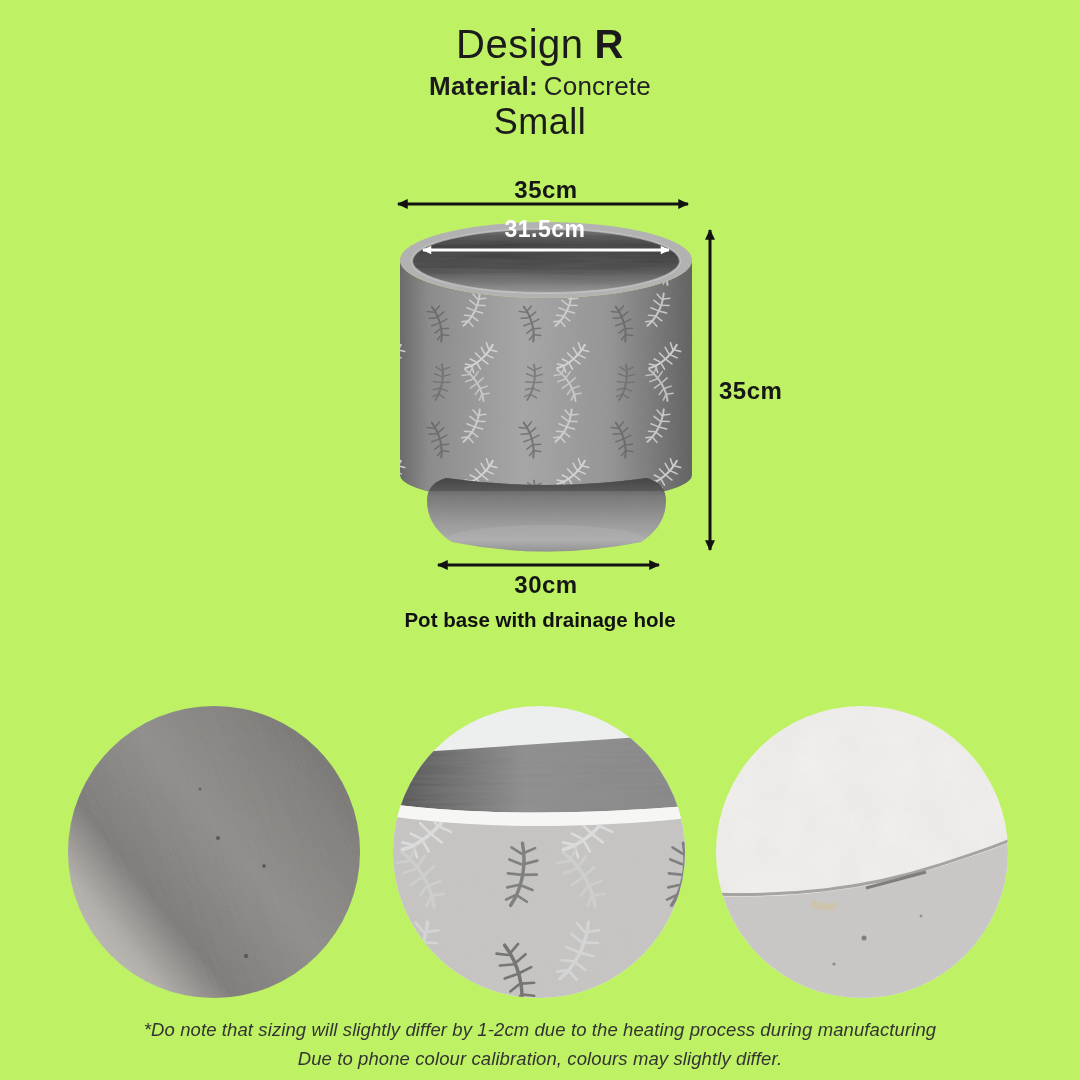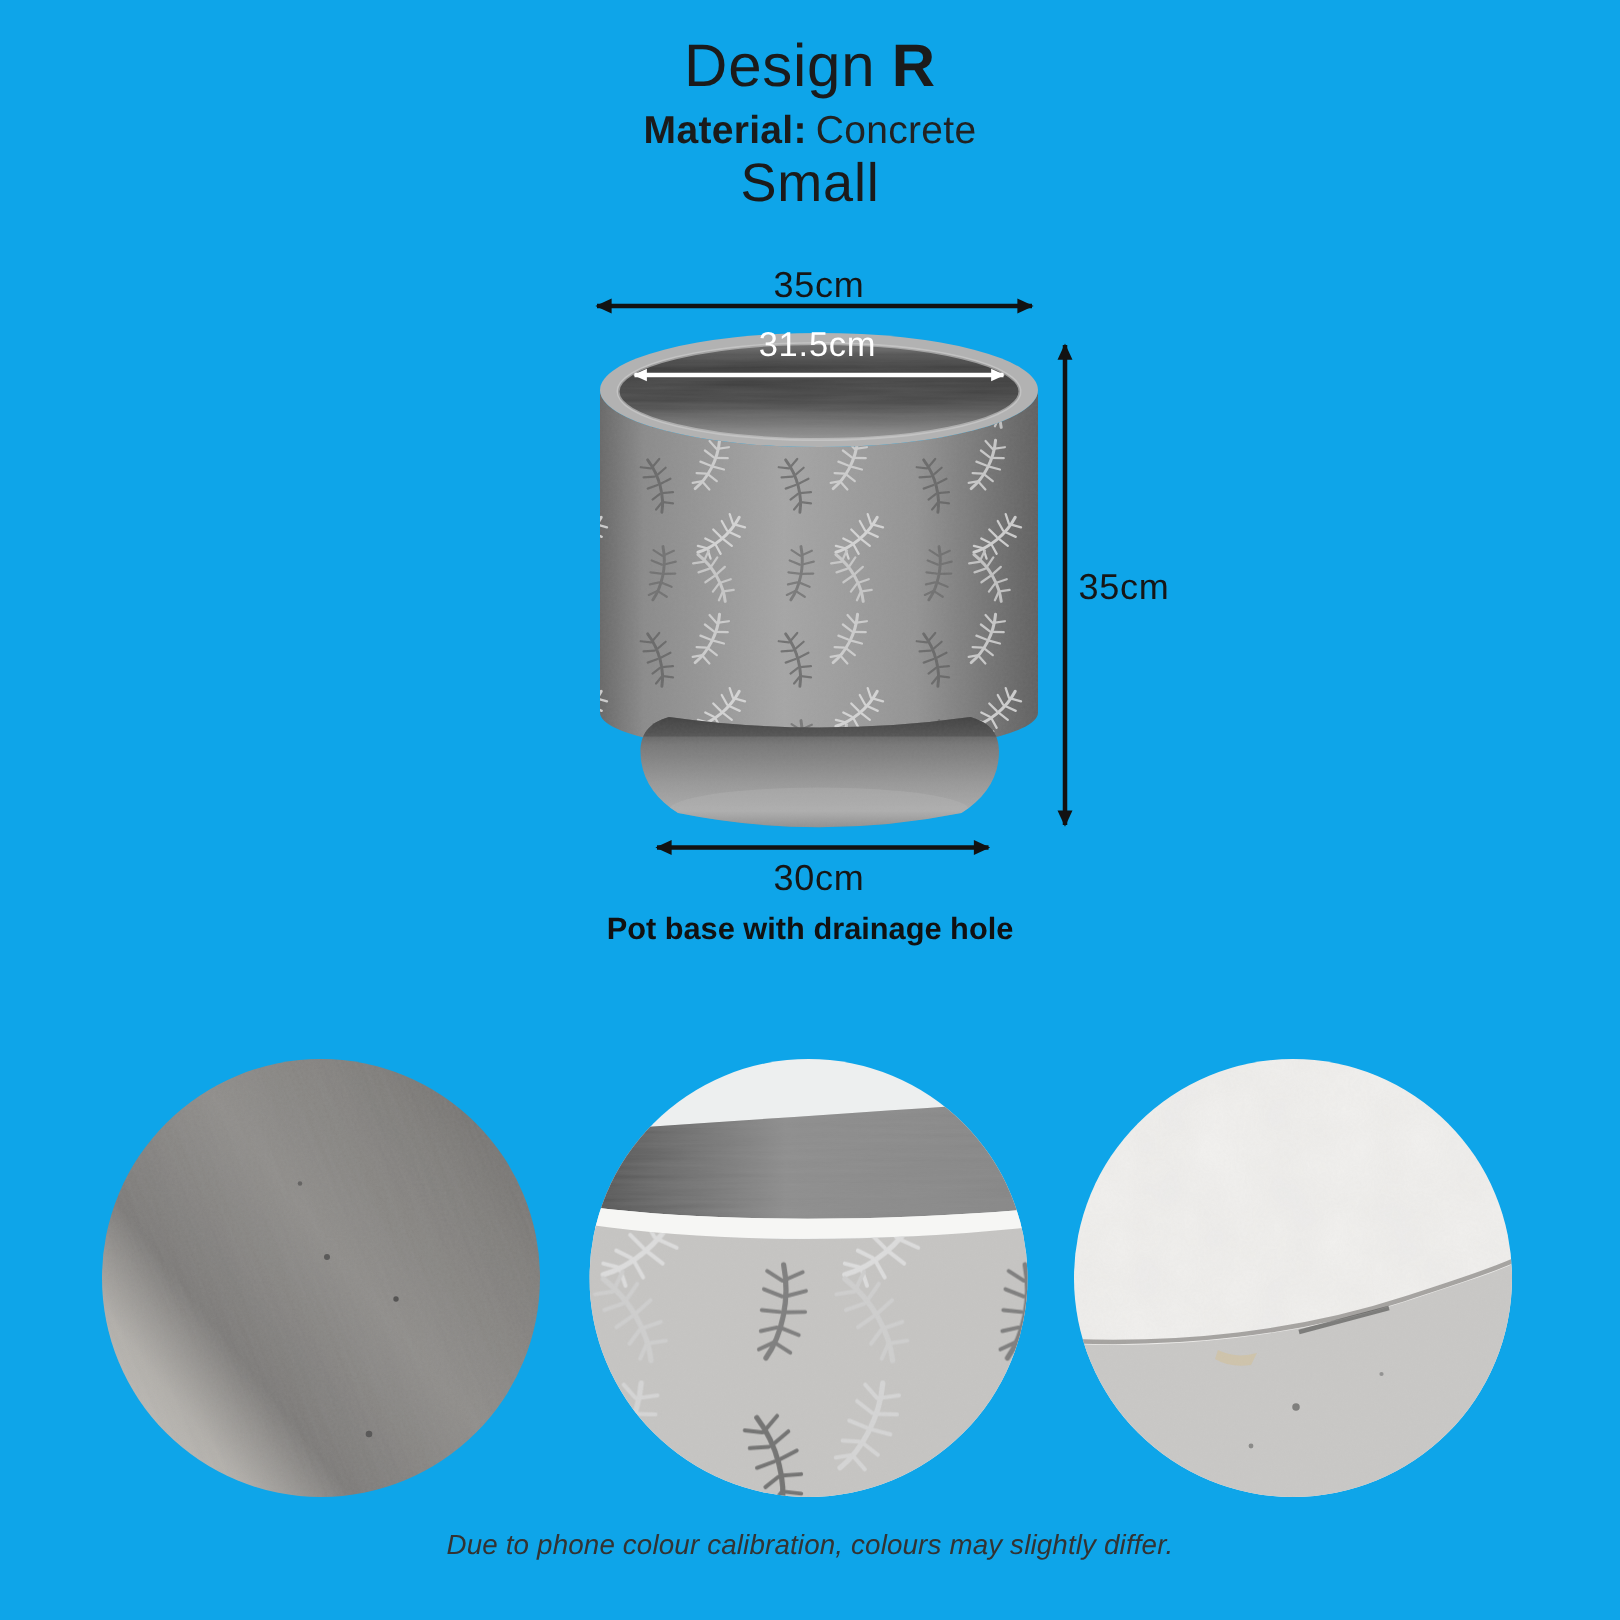--- a/index.html
+++ b/index.html
@@ -1,34 +1,34 @@
 <!DOCTYPE html>
 <html><head>
 <meta charset="utf-8">
 <style>
   * { margin:0; padding:0; box-sizing:border-box; }
   html,body { background:#ffffff; }
   .page {
     position:relative; width:1080px; height:1080px;
-    background:#0ea5e9; overflow:hidden;
+    background:#bef264; overflow:hidden;
     font-family:"Liberation Sans", sans-serif;
     color:#1b1b1b;
   }
   .abs-center { position:absolute; left:0; width:100%; text-align:center; }
 
   
   .title { top:22px; font-size:40px; font-weight:400; letter-spacing:0.5px; }
   .title .title-bold { font-weight:700; margin-left:11px; }
   .material { top:71px; font-size:26px; letter-spacing:0.2px; }
   .material .material-label { font-weight:700; }
   .material .material-value { font-weight:400; margin-left:6px; color:#222; }
   .size { top:101px; font-size:36px; font-weight:400; letter-spacing:0.5px; }
 
   
-  .diagram { position:absolute; top:170px; left:0; width:980px; height:435px; }
+  .diagram { position:absolute; top:170px; left:0; width:980px; height:435px;font-weight:bold; }
   .diagram svg text {
     font-family:"Liberation Sans", sans-serif;
     letter-spacing:0.5px;
   }
 
   
   .notes { top:606px; font-size:20.5px; line-height:28px; color:#262626; }
   .notes .bold { font-weight:700; color:#111; }
 
   
@@ -242,16 +242,17 @@
         <path d="M150,182 q30,-8 60,-16" fill="none" stroke="#4a4a48" stroke-width="3" opacity="0.6"></path>
         <circle cx="148" cy="232" r="2.5" fill="#6b6b69" opacity="0.8"></circle>
         <circle cx="118" cy="258" r="1.6" fill="#6f6f6d" opacity="0.7"></circle>
         <circle cx="205" cy="210" r="1.4" fill="#707070" opacity="0.6"></circle>
         <rect width="292" height="292" filter="url(#grainF)" opacity="0.1"></rect>
       </g>
     </svg>
   </div>
 
   <footer class="abs-center footer">
+    <div>*Do note that sizing will slightly differ by 1-2cm due to the heating process during manufacturing</div>
     <div>Due to phone colour calibration, colours may slightly differ.</div>
   </footer>
 
 </div>
 
 </body></html>

